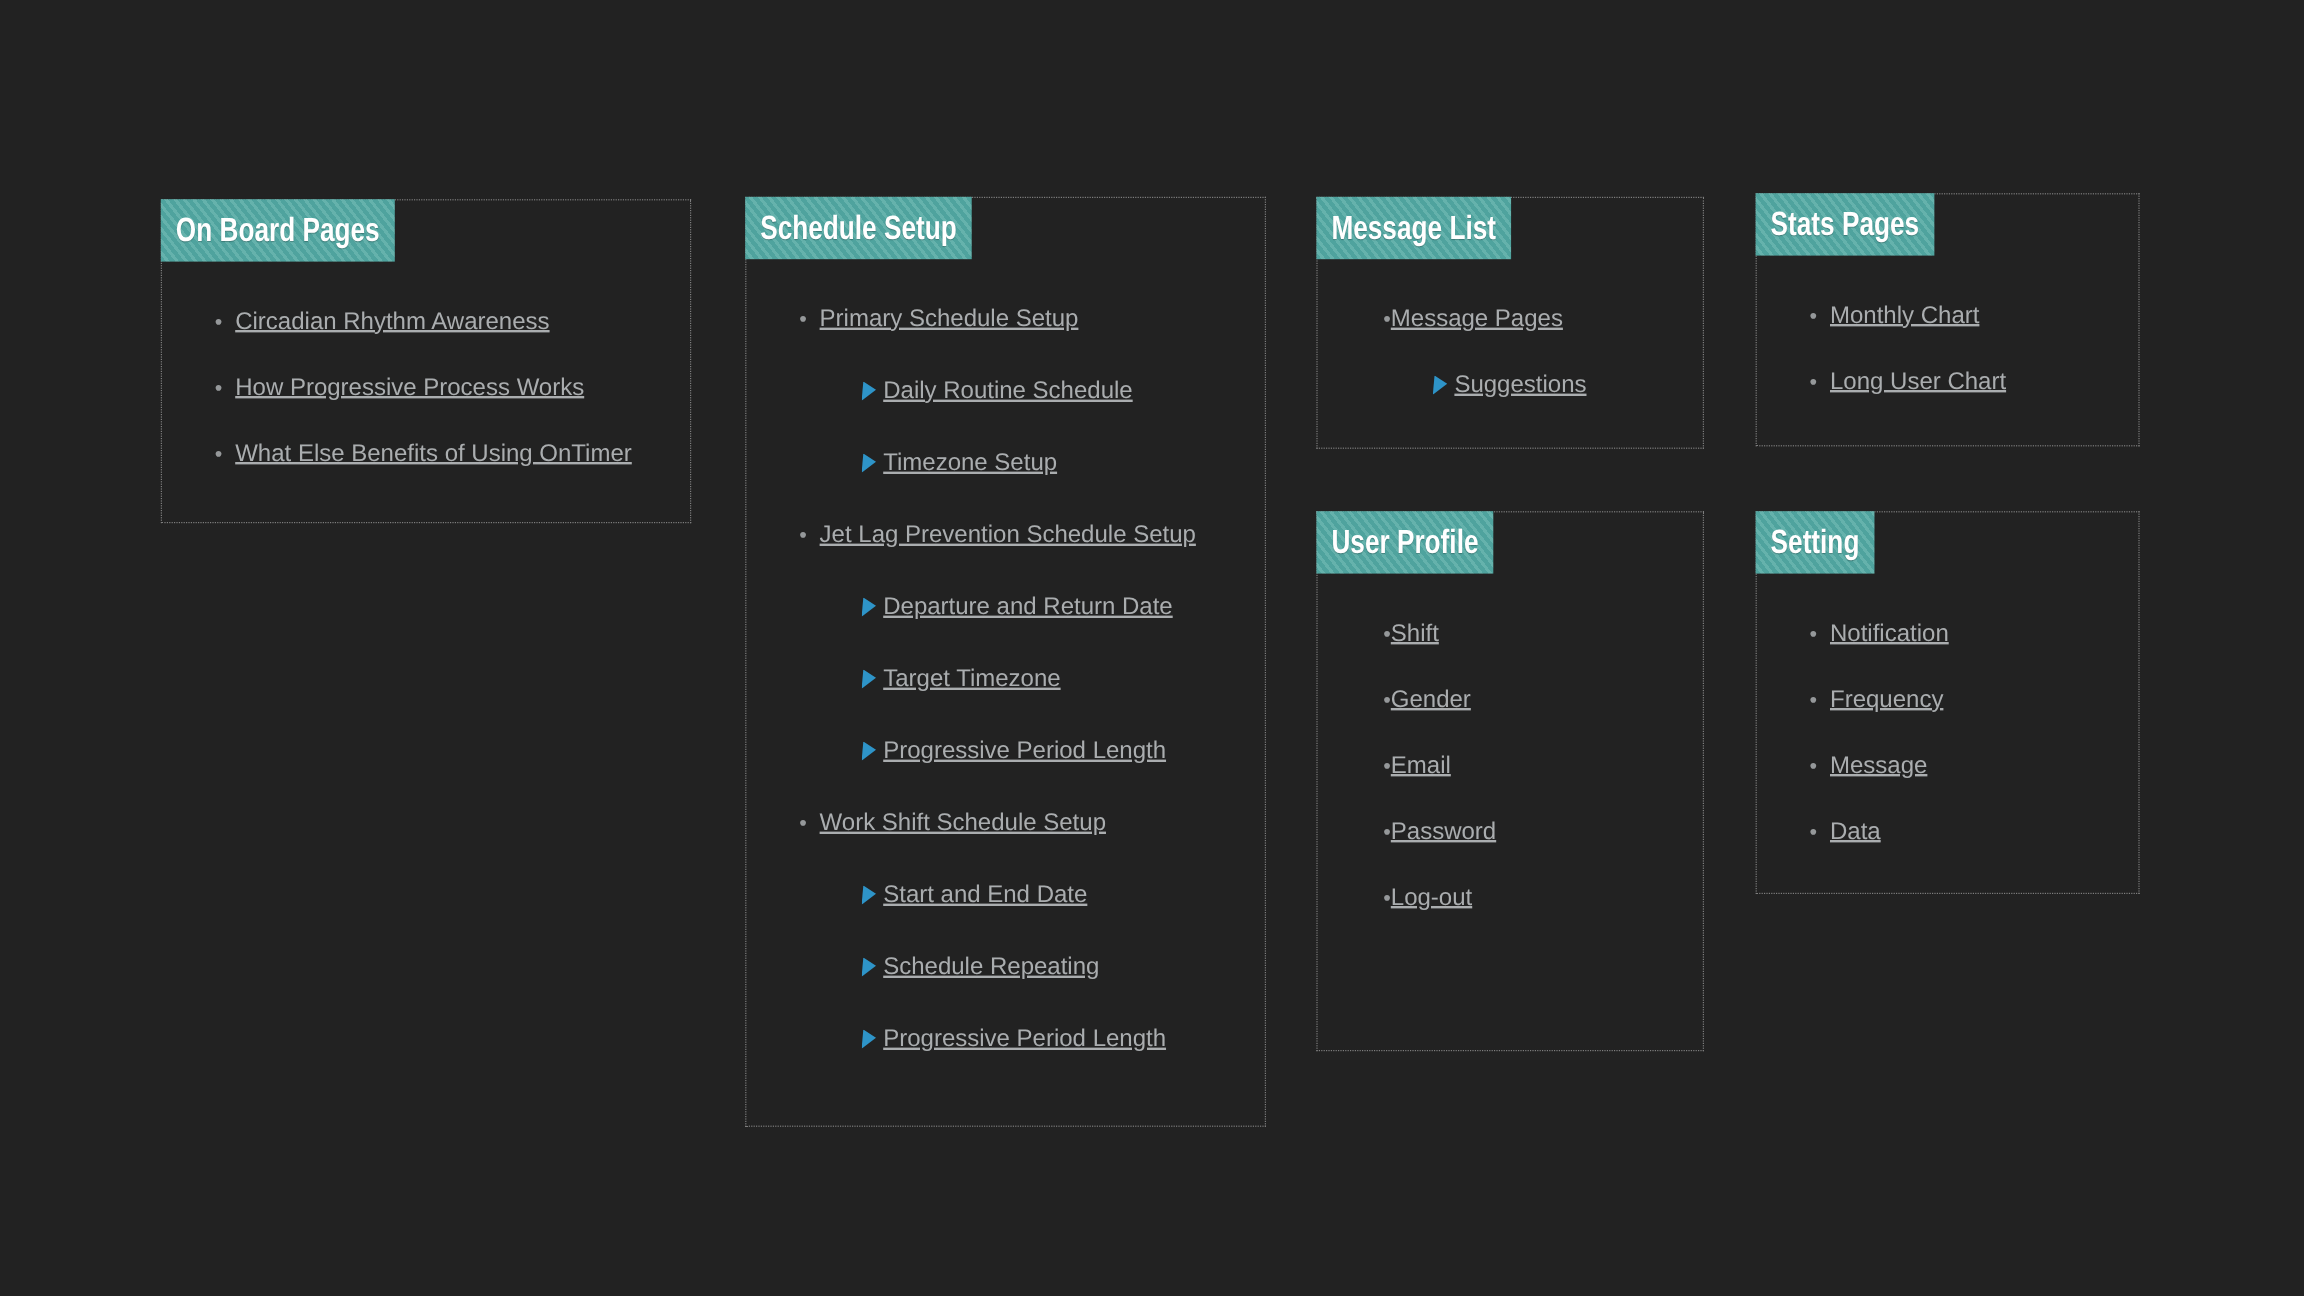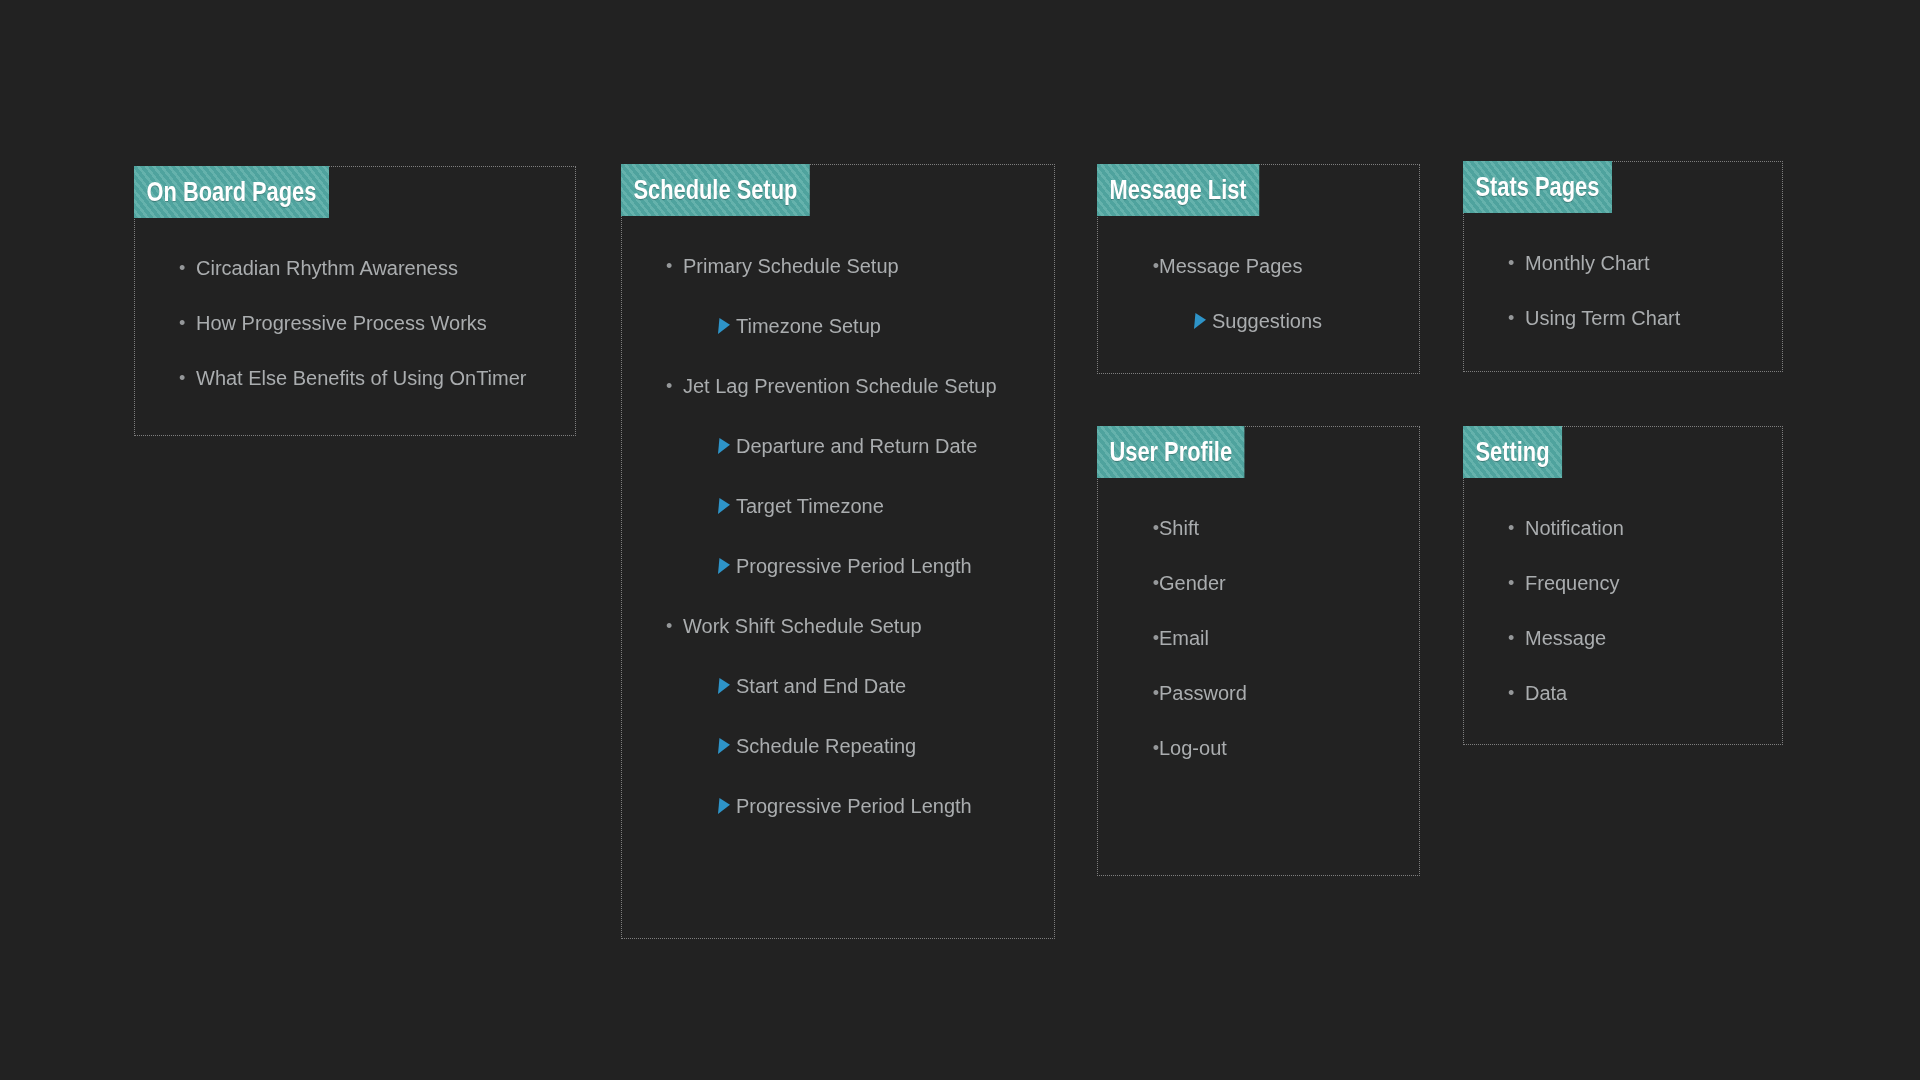--- a/index.html
+++ b/index.html
@@ -48,21 +48,21 @@
   .dot{
     width:17px;flex:0 0 17px;
     font-size:18px;color:var(--text,#aaadaf);opacity:.85;
   }
   .tri{
     width:12px;height:16px;flex:0 0 12px;
     margin-right:6px;
     background:var(--arrow,#2e94c8);
     clip-path:polygon(12% 0%,100% 42%,0% 100%);
   }
-  .label{white-space:nowrap;}
+  .label{white-space:nowrap;text-decoration:underline;}
 </style>
 </head>
 <body>
 
 <main class="canvas">
   <section class="panel p0">
       <div class="panel-header">On Board Pages</div>
       <div class="items">
         <div class="item l1">
           <span class="dot">•</span>
@@ -80,20 +80,24 @@
     </section>
   <section class="panel p1">
       <div class="panel-header">Schedule Setup</div>
       <div class="items">
         <div class="item l1">
           <span class="dot">•</span>
           <span class="label">Primary Schedule Setup</span>
         </div>
         <div class="item l2">
           <span class="tri"></span>
+          <span class="label">Daily Routine Schedule</span>
+        </div>
+        <div class="item l2">
+          <span class="tri"></span>
           <span class="label">Timezone Setup</span>
         </div>
         <div class="item l1">
           <span class="dot">•</span>
           <span class="label">Jet Lag Prevention Schedule Setup</span>
         </div>
         <div class="item l2">
           <span class="tri"></span>
           <span class="label">Departure and Return Date</span>
         </div>
@@ -138,21 +142,21 @@
     </section>
   <section class="panel p3">
       <div class="panel-header">Stats Pages</div>
       <div class="items">
         <div class="item l1">
           <span class="dot">•</span>
           <span class="label">Monthly Chart</span>
         </div>
         <div class="item l1">
           <span class="dot">•</span>
-          <span class="label">Using Term Chart</span>
+          <span class="label">Long User Chart</span>
         </div>
       </div>
     </section>
   <section class="panel p4">
       <div class="panel-header">User Profile</div>
       <div class="items">
         <div class="item l1">
           <span class="dot">•</span>
           <span class="label">Shift</span>
         </div>

